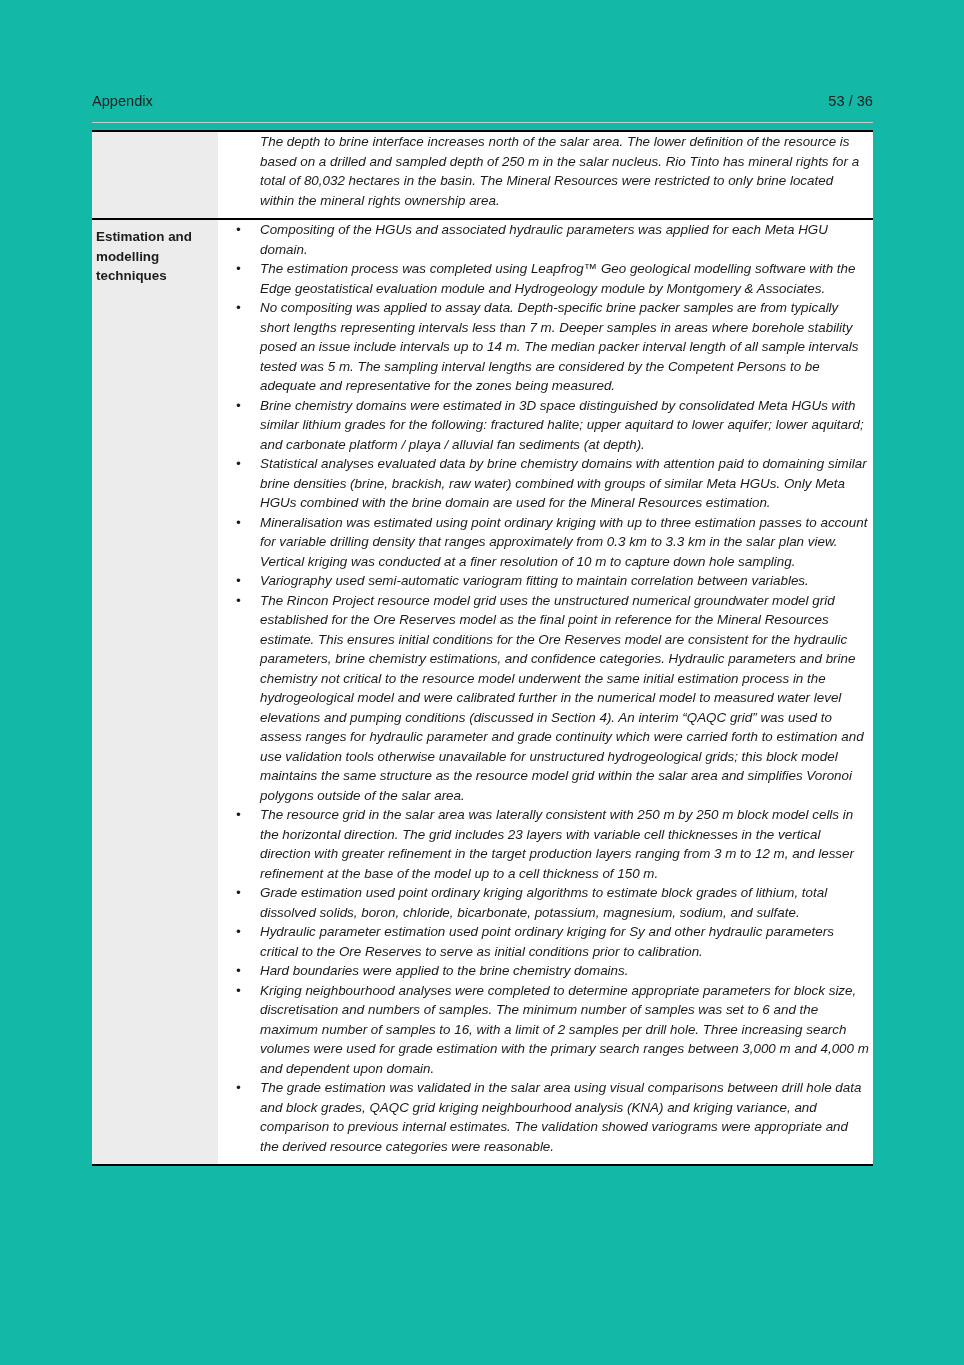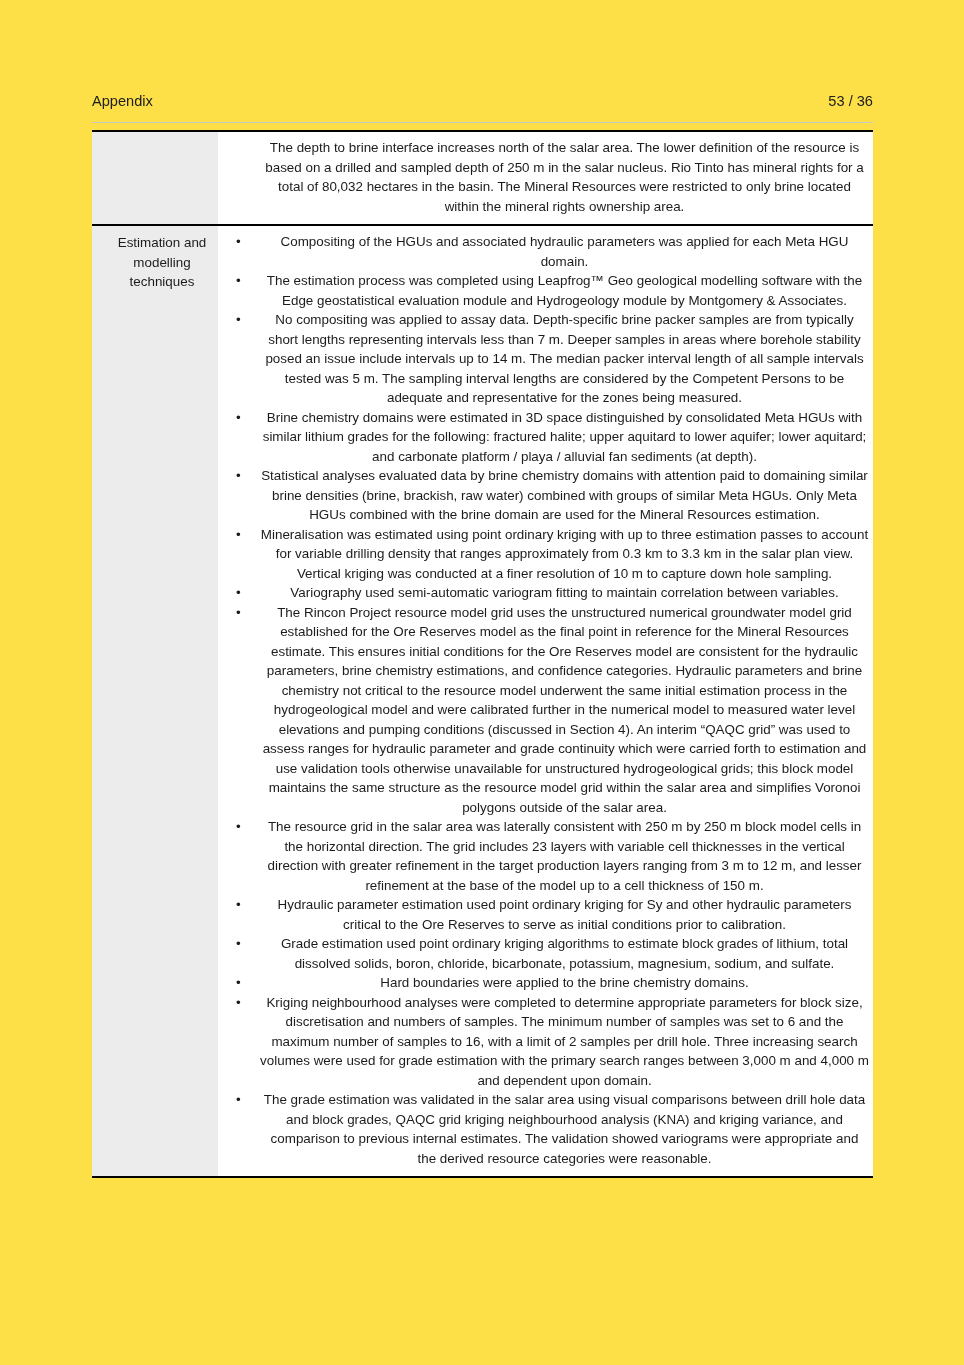--- a/index.html
+++ b/index.html
@@ -10,22 +10,21 @@
     font-family: "Liberation Sans", sans-serif;
     font-size: 13.4px;
     line-height: 19.5px;
     color: #1c1c1c;
     position: relative;
     overflow: hidden;
   }
   .page {
     position: absolute;
     inset: 0;
-    background: #fde047;
-    text-align: center;
+    background: #14b8a6;
   }
   .page-header {
     position: absolute;
     left: 92px;
     width: 781px;
     top: 92px;
     display: flex;
     justify-content: space-between;
     align-items: baseline;
     font-size: 14.6px;
@@ -45,27 +44,29 @@
     display: flex;
     align-items: stretch;
   }
   .t-row + .t-row {
     border-top: 2px solid #000000;
   }
   .label-cell {
     width: 126px;
     flex: 0 0 126px;
     background: #ececec;
-    padding: 7px 10px 10px 24px;
+    padding: 7px 10px 10px 4px;
     color: #1c1c1c;
+    font-weight: bold;
   }
   .content-cell {
     flex: 1 1 auto;
     background: #ffffff;
-    padding: 6px 2px 8px 0;
+    padding: 0 2px 8px 0;
+    font-style: italic;
   }
   .cont-para {
     padding-left: 42px;
     padding-right: 2px;
   }
   .bullet-list {
     list-style: none;
   }
   .bullet-list li {
     position: relative;
@@ -105,22 +106,22 @@
         <ul class="bullet-list">
           <li>Compositing of the HGUs and associated hydraulic parameters was applied for each Meta HGU domain.</li>
           <li>The estimation process was completed using Leapfrog™ Geo geological modelling software with the Edge geostatistical evaluation module and Hydrogeology module by Montgomery &amp; Associates.</li>
           <li>No compositing was applied to assay data. Depth-specific brine packer samples are from typically short lengths representing intervals less than 7 m. Deeper samples in areas where borehole stability posed an issue include intervals up to 14 m. The median packer interval length of all sample intervals tested was 5 m. The sampling interval lengths are considered by the Competent Persons to be adequate and representative for the zones being measured.</li>
           <li>Brine chemistry domains were estimated in 3D space distinguished by consolidated Meta HGUs with similar lithium grades for the following: fractured halite; upper aquitard to lower aquifer; lower aquitard; and carbonate platform / playa / alluvial fan sediments (at depth).</li>
           <li>Statistical analyses evaluated data by brine chemistry domains with attention paid to domaining similar brine densities (brine, brackish, raw water) combined with groups of similar Meta HGUs. Only Meta HGUs combined with the brine domain are used for the Mineral Resources estimation.</li>
           <li>Mineralisation was estimated using point ordinary kriging with up to three estimation passes to account for variable drilling density that ranges approximately from 0.3 km to 3.3 km in the salar plan view. Vertical kriging was conducted at a finer resolution of 10 m to capture down hole sampling.</li>
           <li>Variography used semi-automatic variogram fitting to maintain correlation between variables.</li>
           <li>The Rincon Project resource model grid uses the unstructured numerical groundwater model grid established for the Ore Reserves model as the final point in reference for the Mineral Resources estimate. This ensures initial conditions for the Ore Reserves model are consistent for the hydraulic parameters, brine chemistry estimations, and confidence categories. Hydraulic parameters and brine chemistry not critical to the resource model underwent the same initial estimation process in the hydrogeological model and were calibrated further in the numerical model to measured water level elevations and pumping conditions (discussed in Section 4). An interim “QAQC grid” was used to assess ranges for hydraulic parameter and grade continuity which were carried forth to estimation and use validation tools otherwise unavailable for unstructured hydrogeological grids; this block model maintains the same structure as the resource model grid within the salar area and simplifies Voronoi polygons outside of the salar area.</li>
           <li>The resource grid in the salar area was laterally consistent with 250 m by 250 m block model cells in the horizontal direction. The grid includes 23 layers with variable cell thicknesses in the vertical direction with greater refinement in the target production layers ranging from 3 m to 12 m, and lesser refinement at the base of the model up to a cell thickness of 150 m.</li>
+          <li>Grade estimation used point ordinary kriging algorithms to estimate block grades of lithium, total dissolved solids, boron, chloride, bicarbonate, potassium, magnesium, sodium, and sulfate.</li>
           <li>Hydraulic parameter estimation used point ordinary kriging for Sy and other hydraulic parameters critical to the Ore Reserves to serve as initial conditions prior to calibration.</li>
-          <li>Grade estimation used point ordinary kriging algorithms to estimate block grades of lithium, total dissolved solids, boron, chloride, bicarbonate, potassium, magnesium, sodium, and sulfate.</li>
           <li>Hard boundaries were applied to the brine chemistry domains.</li>
           <li>Kriging neighbourhood analyses were completed to determine appropriate parameters for block size, discretisation and numbers of samples. The minimum number of samples was set to 6 and the maximum number of samples to 16, with a limit of 2 samples per drill hole. Three increasing search volumes were used for grade estimation with the primary search ranges between 3,000 m and 4,000 m and dependent upon domain.</li>
           <li>The grade estimation was validated in the salar area using visual comparisons between drill hole data and block grades, QAQC grid kriging neighbourhood analysis (KNA) and kriging variance, and comparison to previous internal estimates. The validation showed variograms were appropriate and the derived resource categories were reasonable.</li>
         </ul>
       </div>
     </div>
 
   </div>
 
 </div>

